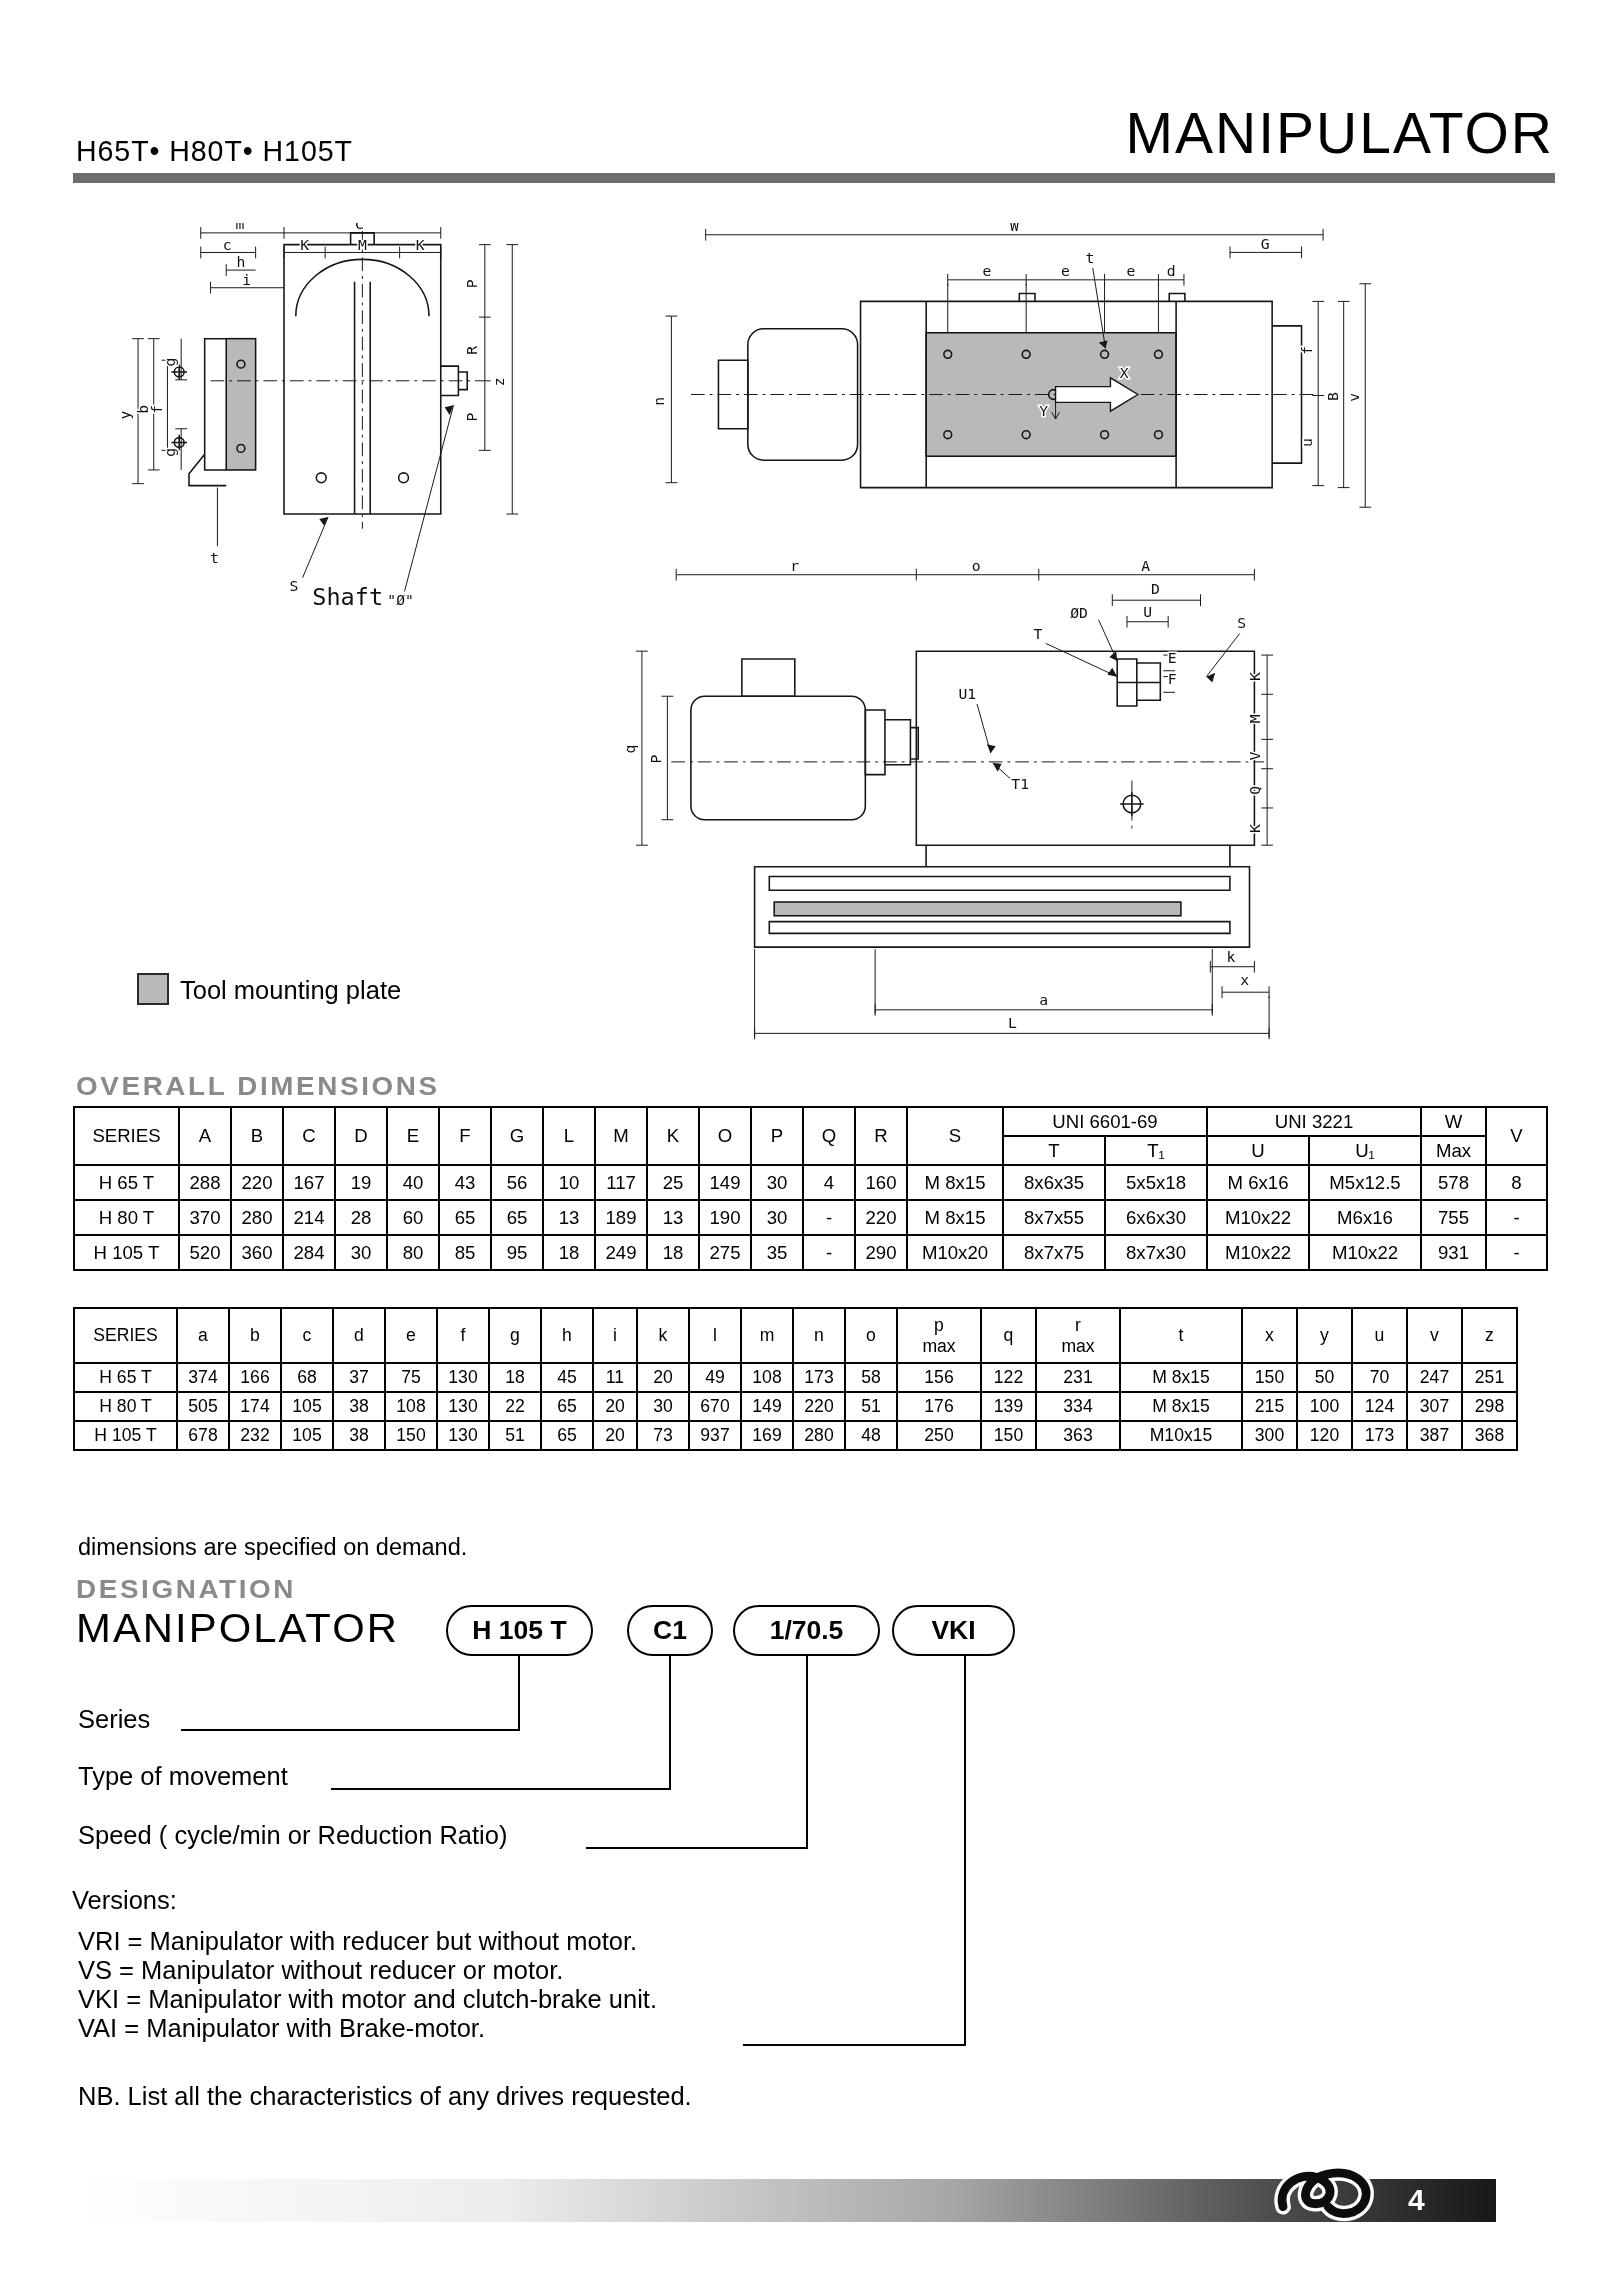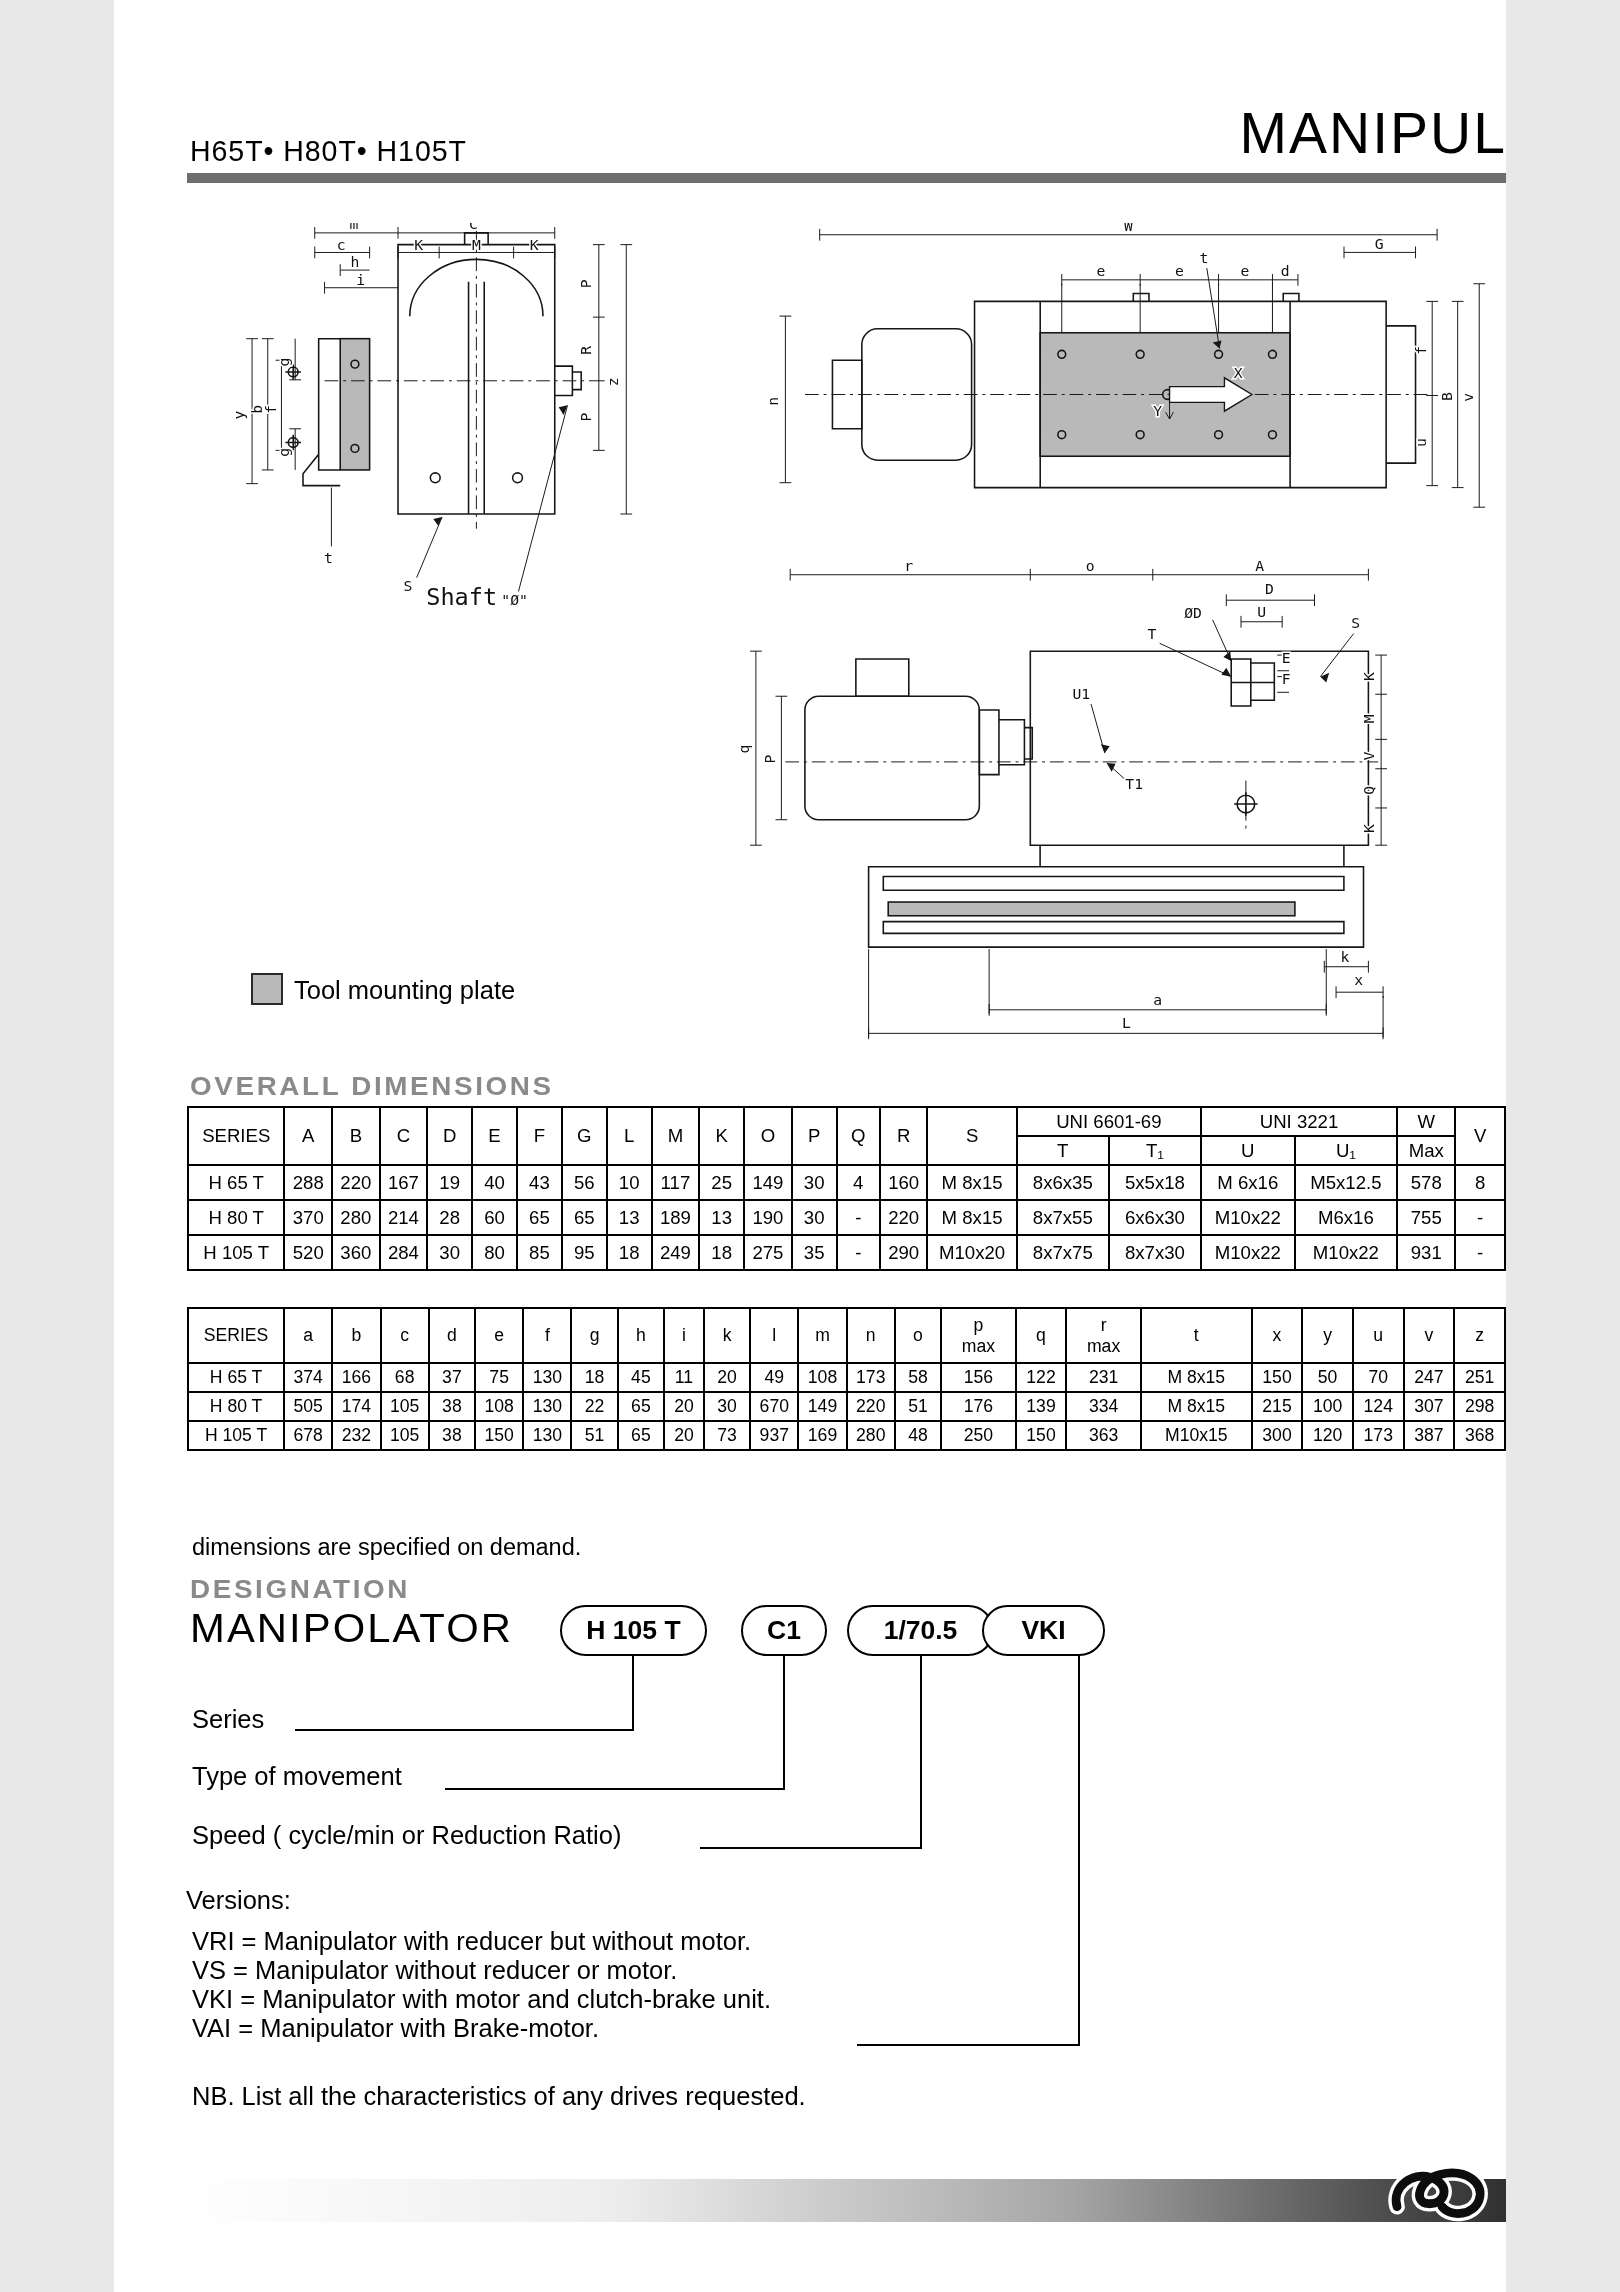--- a/index.html
+++ b/index.html
@@ -1,16 +1,16 @@
 <!DOCTYPE html>
 <html><head>
 <meta charset="utf-8">
 <style>
   html,body{margin:0;padding:0;background:#e8e8e8;}
-  .page{position:relative;width:1392px;height:2293px;background:#ffffff;
+  .page{position:relative;width:1620px;height:2293px;background:#ffffff;
         font-family:"Liberation Sans",sans-serif;color:#000;overflow:hidden;margin:0 auto;}
   .abs{position:absolute;}
 
   
   .models{left:76px;top:134px;font-size:30px;letter-spacing:1px;transform:scaleX(.95);transform-origin:left;}
   .big-title{left:882px;top:100px;width:672px;text-align:right;font-size:57px;font-weight:400;letter-spacing:2px;}
   .header-rule{left:73px;top:173px;width:1482px;height:9.8px;background:#6e6e6e;}
 
   
   .draw path,.draw rect,.draw line{fill:none;stroke:#161616;}
@@ -479,21 +479,21 @@
   <div class="abs note">
     <div>dimensions are specified on demand.</div>
   </div>
 
   <div class="abs sec-head" style="left:76px;top:1574px">DESIGNATION</div>
   <div class="abs brand">MANIPOLATOR</div>
 
   <div class="abs desig-box" style="left:446px;width:147px">H 105 T</div>
   <div class="abs desig-box" style="left:627px;width:86px">C1</div>
   <div class="abs desig-box" style="left:733px;width:147px">1/70.5</div>
-  <div class="abs desig-box" style="left:868px;width:123px">VKI</div>
+  <div class="abs desig-box" style="left:892px;width:123px">VKI</div>
 
   <div class="lead" style="left:518px;top:1656px;width:2px;height:74px"></div>
   <div class="lead" style="left:181px;top:1729px;width:339px;height:2px"></div>
   <div class="lead" style="left:669px;top:1656px;width:2px;height:133px"></div>
   <div class="lead" style="left:331px;top:1788px;width:340px;height:2px"></div>
   <div class="lead" style="left:806px;top:1656px;width:2px;height:192px"></div>
   <div class="lead" style="left:586px;top:1847px;width:222px;height:2px"></div>
   <div class="lead" style="left:964px;top:1656px;width:2px;height:389px"></div>
   <div class="lead" style="left:743px;top:2044px;width:223px;height:2px"></div>
 

